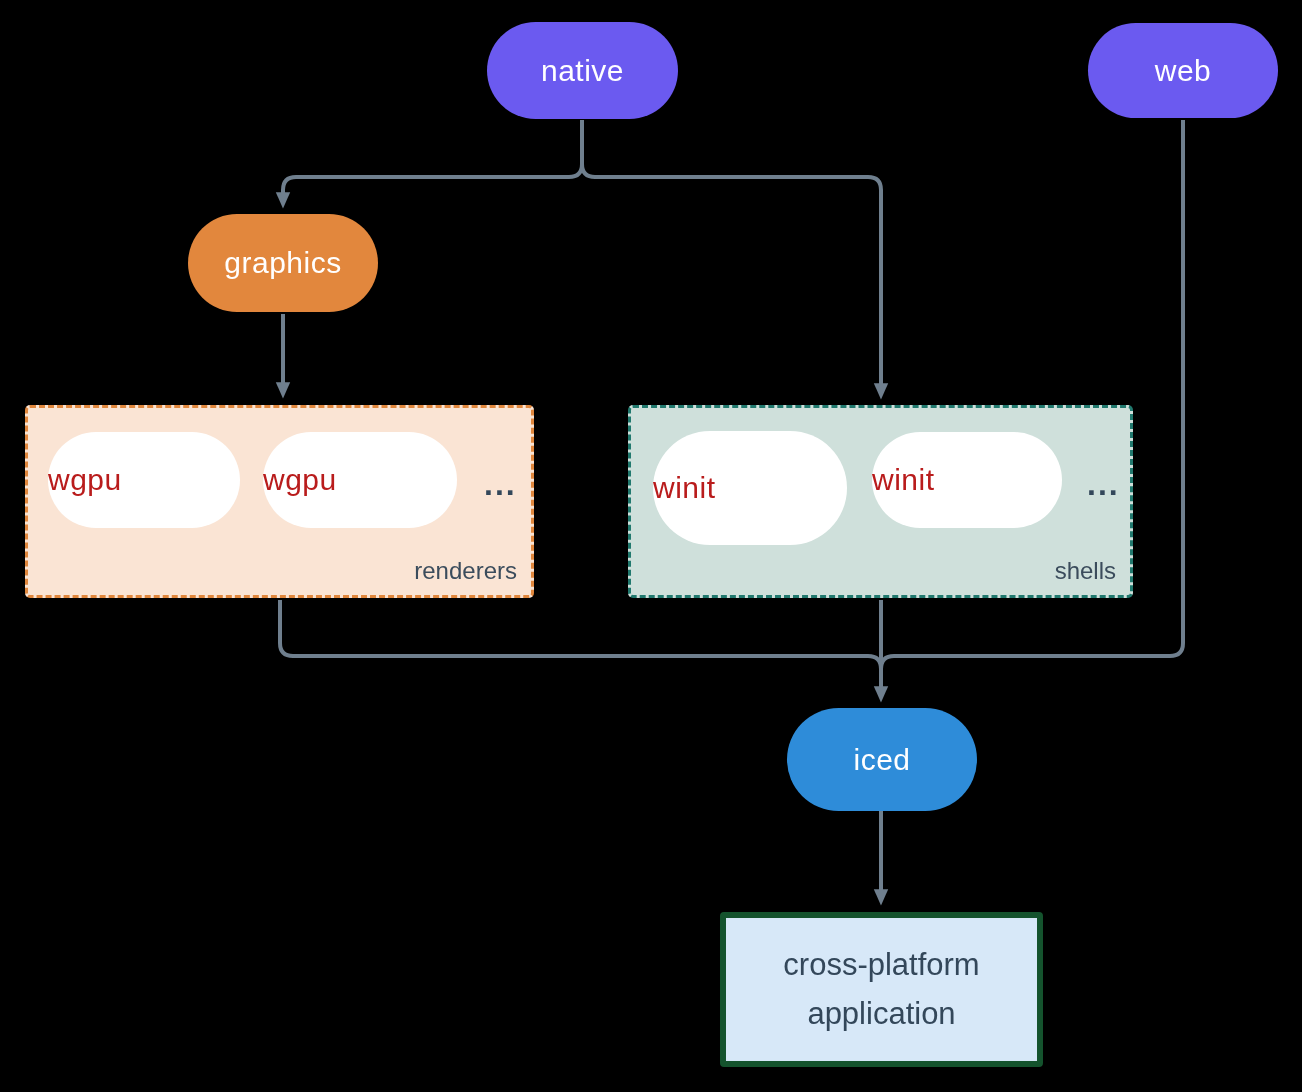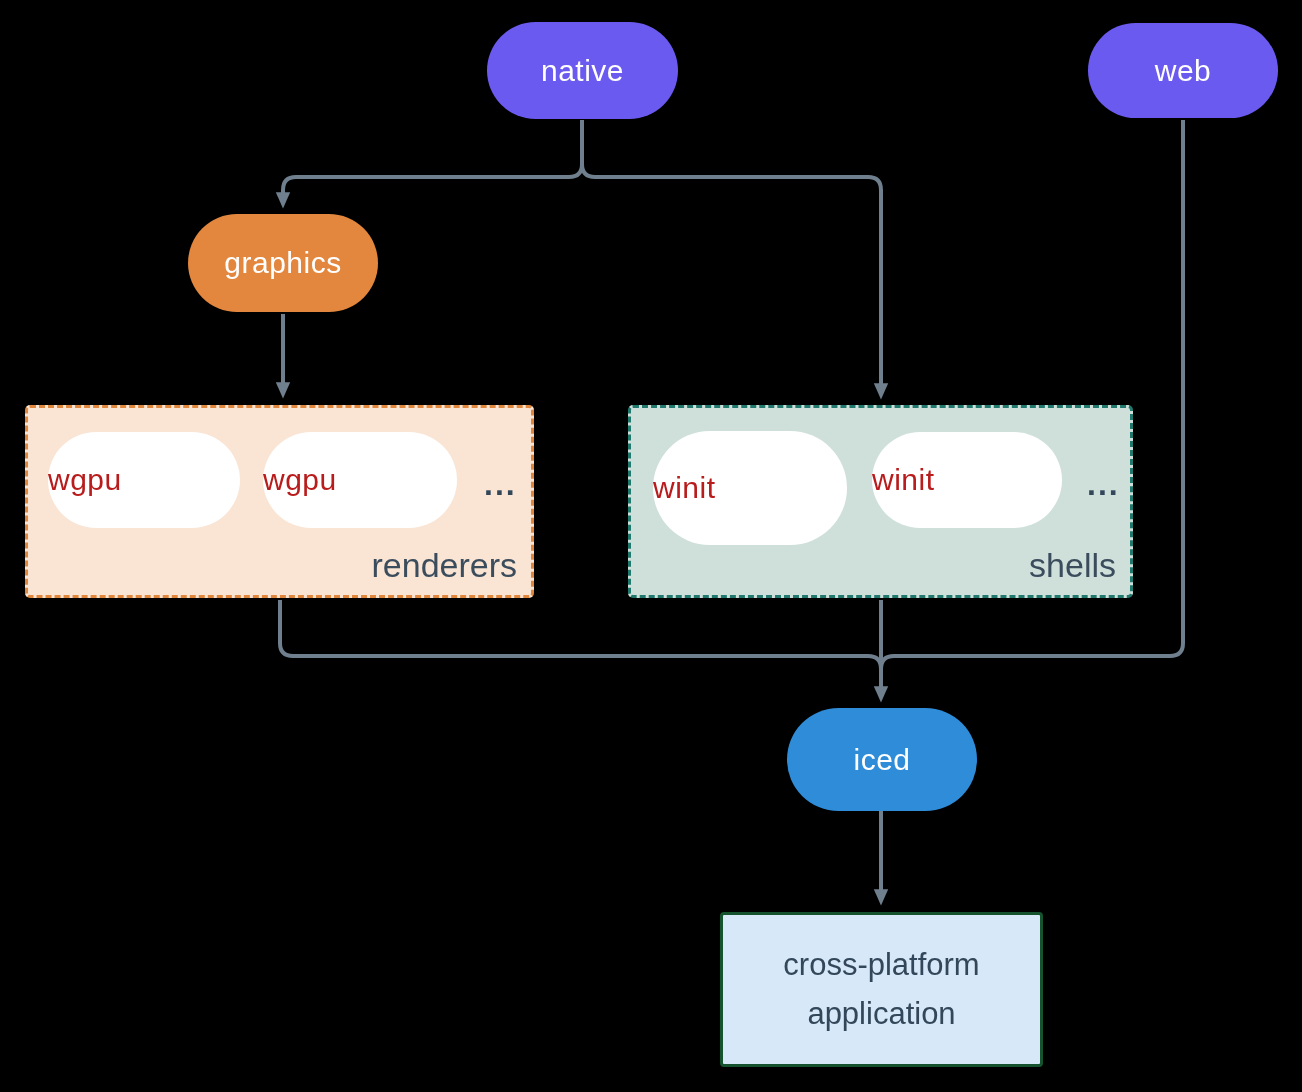--- a/index.html
+++ b/index.html
@@ -67,27 +67,27 @@
     color: #33475a;
     font-size: 32px;
     font-weight: 700;
     letter-spacing: 2px;
   }
   .group-label {
     position: absolute;
     right: 14px;
     bottom: 10px;
     color: #3b4c5c;
-    font-size: 34px;
+    font-size: 24px;
   }
   .app-box {
     position: absolute;
     box-sizing: border-box;
     background: #d7e8f8;
-    border: 3px solid #14532d;
+    border: 6px solid #14532d;
     border-radius: 4px;
     display: flex;
     align-items: center;
     justify-content: center;
     text-align: center;
     color: #33475a;
     font-size: 31px;
     line-height: 1.55;
   }
   

